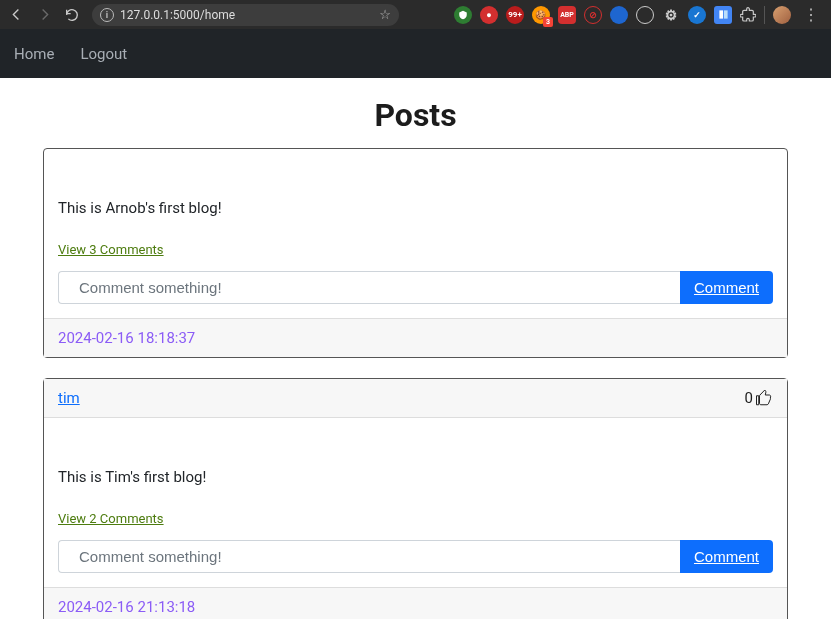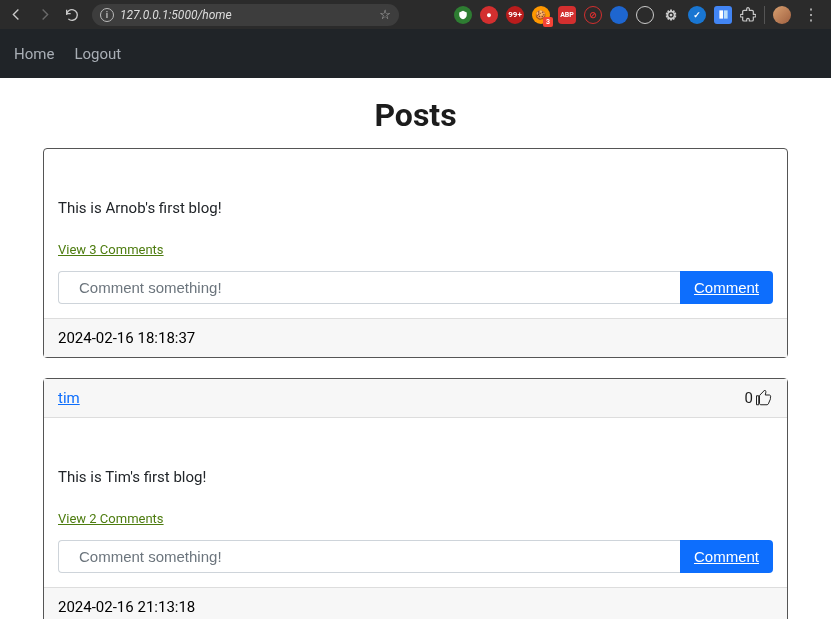--- a/index.html
+++ b/index.html
@@ -4,29 +4,29 @@
   <style>
     * { box-sizing: border-box; margin: 0; padding: 0; }
     body { font-family: -apple-system, BlinkMacSystemFont, "Segoe UI", Roboto, "Helvetica Neue", Arial, sans-serif; background: #fff; width: 831px; height: 619px; overflow: hidden; }
 
     
     .browser-chrome { background: #2b2b2b; height: 29px; display: flex; align-items: center; padding: 0 8px; gap: 12px; color: #c9c9c9; }
     .nav-btn { width: 16px; height: 16px; display: flex; align-items: center; justify-content: center; color: #9a9a9a; cursor: pointer; }
     .nav-btn.disabled { color: #666; }
     .url-bar { flex: 0 0 307px; height: 22px; background: #3d3d3d; border-radius: 14px; display: flex; align-items: center; padding: 0 8px; gap: 6px; color: #ddd; font-size: 12px; }
     .url-bar .info-circle { width: 14px; height: 14px; border: 1.5px solid #bbb; border-radius: 50%; display:flex; align-items:center; justify-content:center; font-size:9px; color:#bbb; font-weight:bold; }
-    .url-text { flex:1; white-space:nowrap; overflow:hidden;font-style:italic; }
+    .url-text { flex:1; white-space:nowrap; overflow:hidden; }
     .star-icon { color:#bbb; font-size:13px; }
     .ext-row { display:flex; align-items:center; gap:8px; margin-left:auto; }
     .ext-icon { width:18px; height:18px; border-radius:50%; display:flex; align-items:center; justify-content:center; font-size:9px; font-weight:bold; color:#fff; }
     .avatar { width:18px; height:18px; border-radius:50%; background:linear-gradient(135deg,#d8a070,#a06040); }
     .kebab { color:#bbb; font-size:16px; padding:0 4px; }
 
     
-    .app-nav { background: #202428; height: 49px; display:flex; align-items:center; padding: 0 14px; gap: 20px; }
+    .app-nav { background: #202428; height: 49px; display:flex; align-items:center; padding: 0 14px; gap: 26px; }
     .app-nav a { color: #a8aeb5; text-decoration:none; font-size:15px; }
 
     
     .content { padding: 10px 43px 20px 43px; background:#fff; height: calc(619px - 29px - 49px); overflow-y:auto; }
     h1.page-title { text-align:center; font-size:32px; font-weight:700; color:#1c1c1c; margin: 8px 0 14px 0; }
 
     .post-card { border: 1px solid #555; border-radius: 4px; margin-bottom: 20px; background:#fff; }
     .post-header { background:#f7f7f7; padding: 10px 14px; border-bottom:1px solid #ddd; display:flex; align-items:center; }
     .post-author { color:#0d6efd; text-decoration:underline; font-size:15px; }
     .likes-group { margin-left:auto; display:flex; align-items:center; gap:2px; }
@@ -38,21 +38,21 @@
 
     .post-body { padding: 14px; }
     .post-text { font-size:15px; color:#212529; margin-bottom: 22px; margin-top: 36px; }
     .view-comments { color:#4d7c0f; font-size:13px; display:inline-block; margin-bottom:14px; }
 
     .comment-row { display:flex; }
     .comment-input { flex:1; border:1px solid #ced4da; border-right:none; border-radius:4px 0 0 4px; padding: 7px 20px; font-size:15px; color:#1d4ed8; outline:none; }
     .comment-input::placeholder { color:#6c757d; }
     .comment-btn { background:#0d6efd; color:#fff; border:none; border-radius:0 4px 4px 0; padding: 0 14px; font-size:15px; cursor:pointer;text-decoration:underline; }
 
-    .post-footer { background:#f7f7f7; border-top:1px solid #ddd; padding:10px 14px; color:#000000; font-size:15px; }
+    .post-footer { background:#f7f7f7; border-top:1px solid #ddd; padding:10px 14px; color:#8b5cf6; font-size:15px; }
 
     .create-row { text-align:center; padding-top:2px; }
     .create-btn { background:#0d6efd; color:#fff; border:none; border-radius:4px; font-size:18px; padding:10px 18px; cursor:pointer; }
 
     .sep { width:1px; height:18px; background:#555; }
   </style>
 </head>
 <body>
 
 <div class="browser-chrome">

